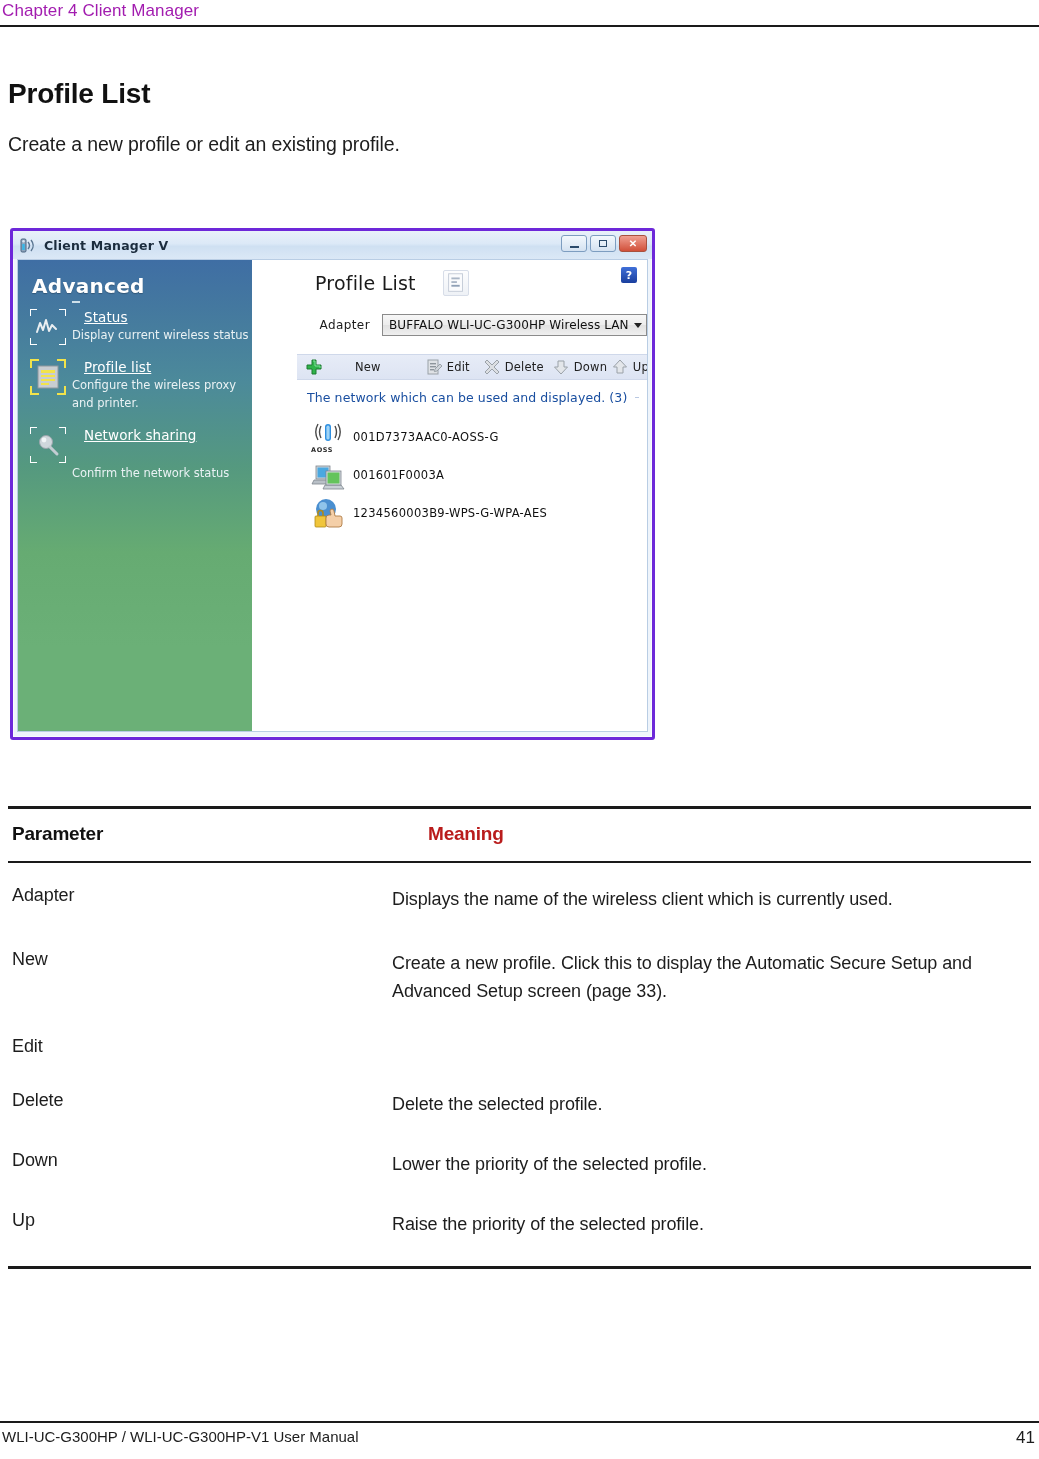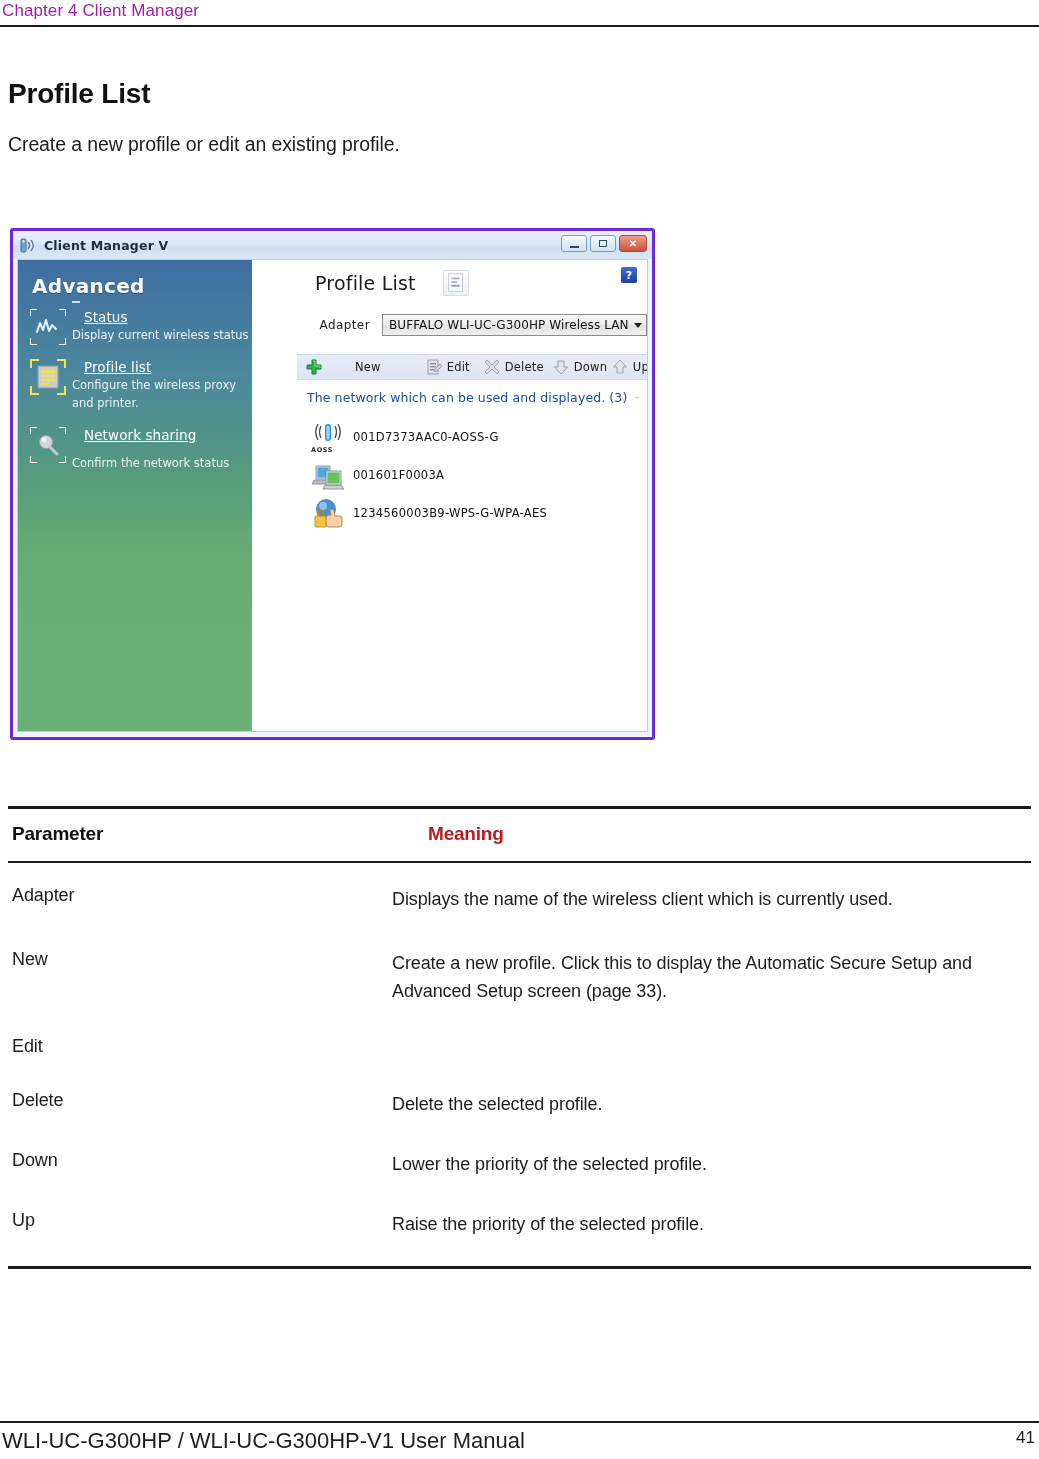--- a/index.html
+++ b/index.html
@@ -210,21 +210,21 @@
   .thead { display:flex; padding:14px 0 16px 4px;gap:36px; }
   .th-param { width:380px; font-size:19px; font-weight:bold; color:#111; letter-spacing:-.2px;}
   .th-mean  { font-size:19px; font-weight:bold; color:#b91c1c; letter-spacing:-.2px;}
   .trow { display:flex; padding:22px 0 0 4px; }
   .td-param { width:380px; font-size:18px; color:#1d1d1d; letter-spacing:-.1px; }
   .td-mean  { flex:1 1 auto; font-size:18px; color:#1d1d1d; line-height:28px; letter-spacing:-.1px; max-width:625px;}
 
   
   .footer-rule { position:absolute; left:0; top:1421px; width:1039px; height:2px; background:#1a1a1a; }
   .footer-left {
-    position:absolute; left:2px; top:1428px; font-size:22px; color:#1d1d1d;
+    position:absolute; left:2px; top:1428px; font-size:15px; color:#1d1d1d;
   }
   .footer-right {
     position:absolute; right:4px; top:1428px; font-size:17px; color:#1d1d1d;
   }
 </style>
 </head>
 <body>
 
 <div class="page-header">Chapter 4  Client Manager</div>
 <div class="page-header-rule"></div>
@@ -307,21 +307,21 @@
           <span class="corner c-bl"></span>
             <span class="corner c-br"></span>
           <svg class="ico-svg" viewBox="0 0 26 26">
             <circle cx="11" cy="10" r="6.5" fill="#cfd7dc" stroke="#9aa5ac" stroke-width="1"></circle>
             <circle cx="9" cy="8" r="2.4" fill="#f1f5f7"></circle>
             <line x1="15" y1="15" x2="22" y2="22" stroke="#c3ccd2" stroke-width="3" stroke-linecap="round"></line>
           </svg>
         </div>
         <div class="side-txt">
           <span class="side-link">Network sharing</span>
-          <span class="side-desc" style="margin-top:14px;display:block;">Confirm the network status</span>
+          <span class="side-desc" style="margin-top:24px;display:block;">Confirm the network status</span>
         </div>
       </div>
     </div>
 
     <div class="content">
 
       <div class="pane-title">Profile List</div>
 
       <div class="pane-title-ico">
         <svg viewBox="0 0 26 26" width="24" height="24">

